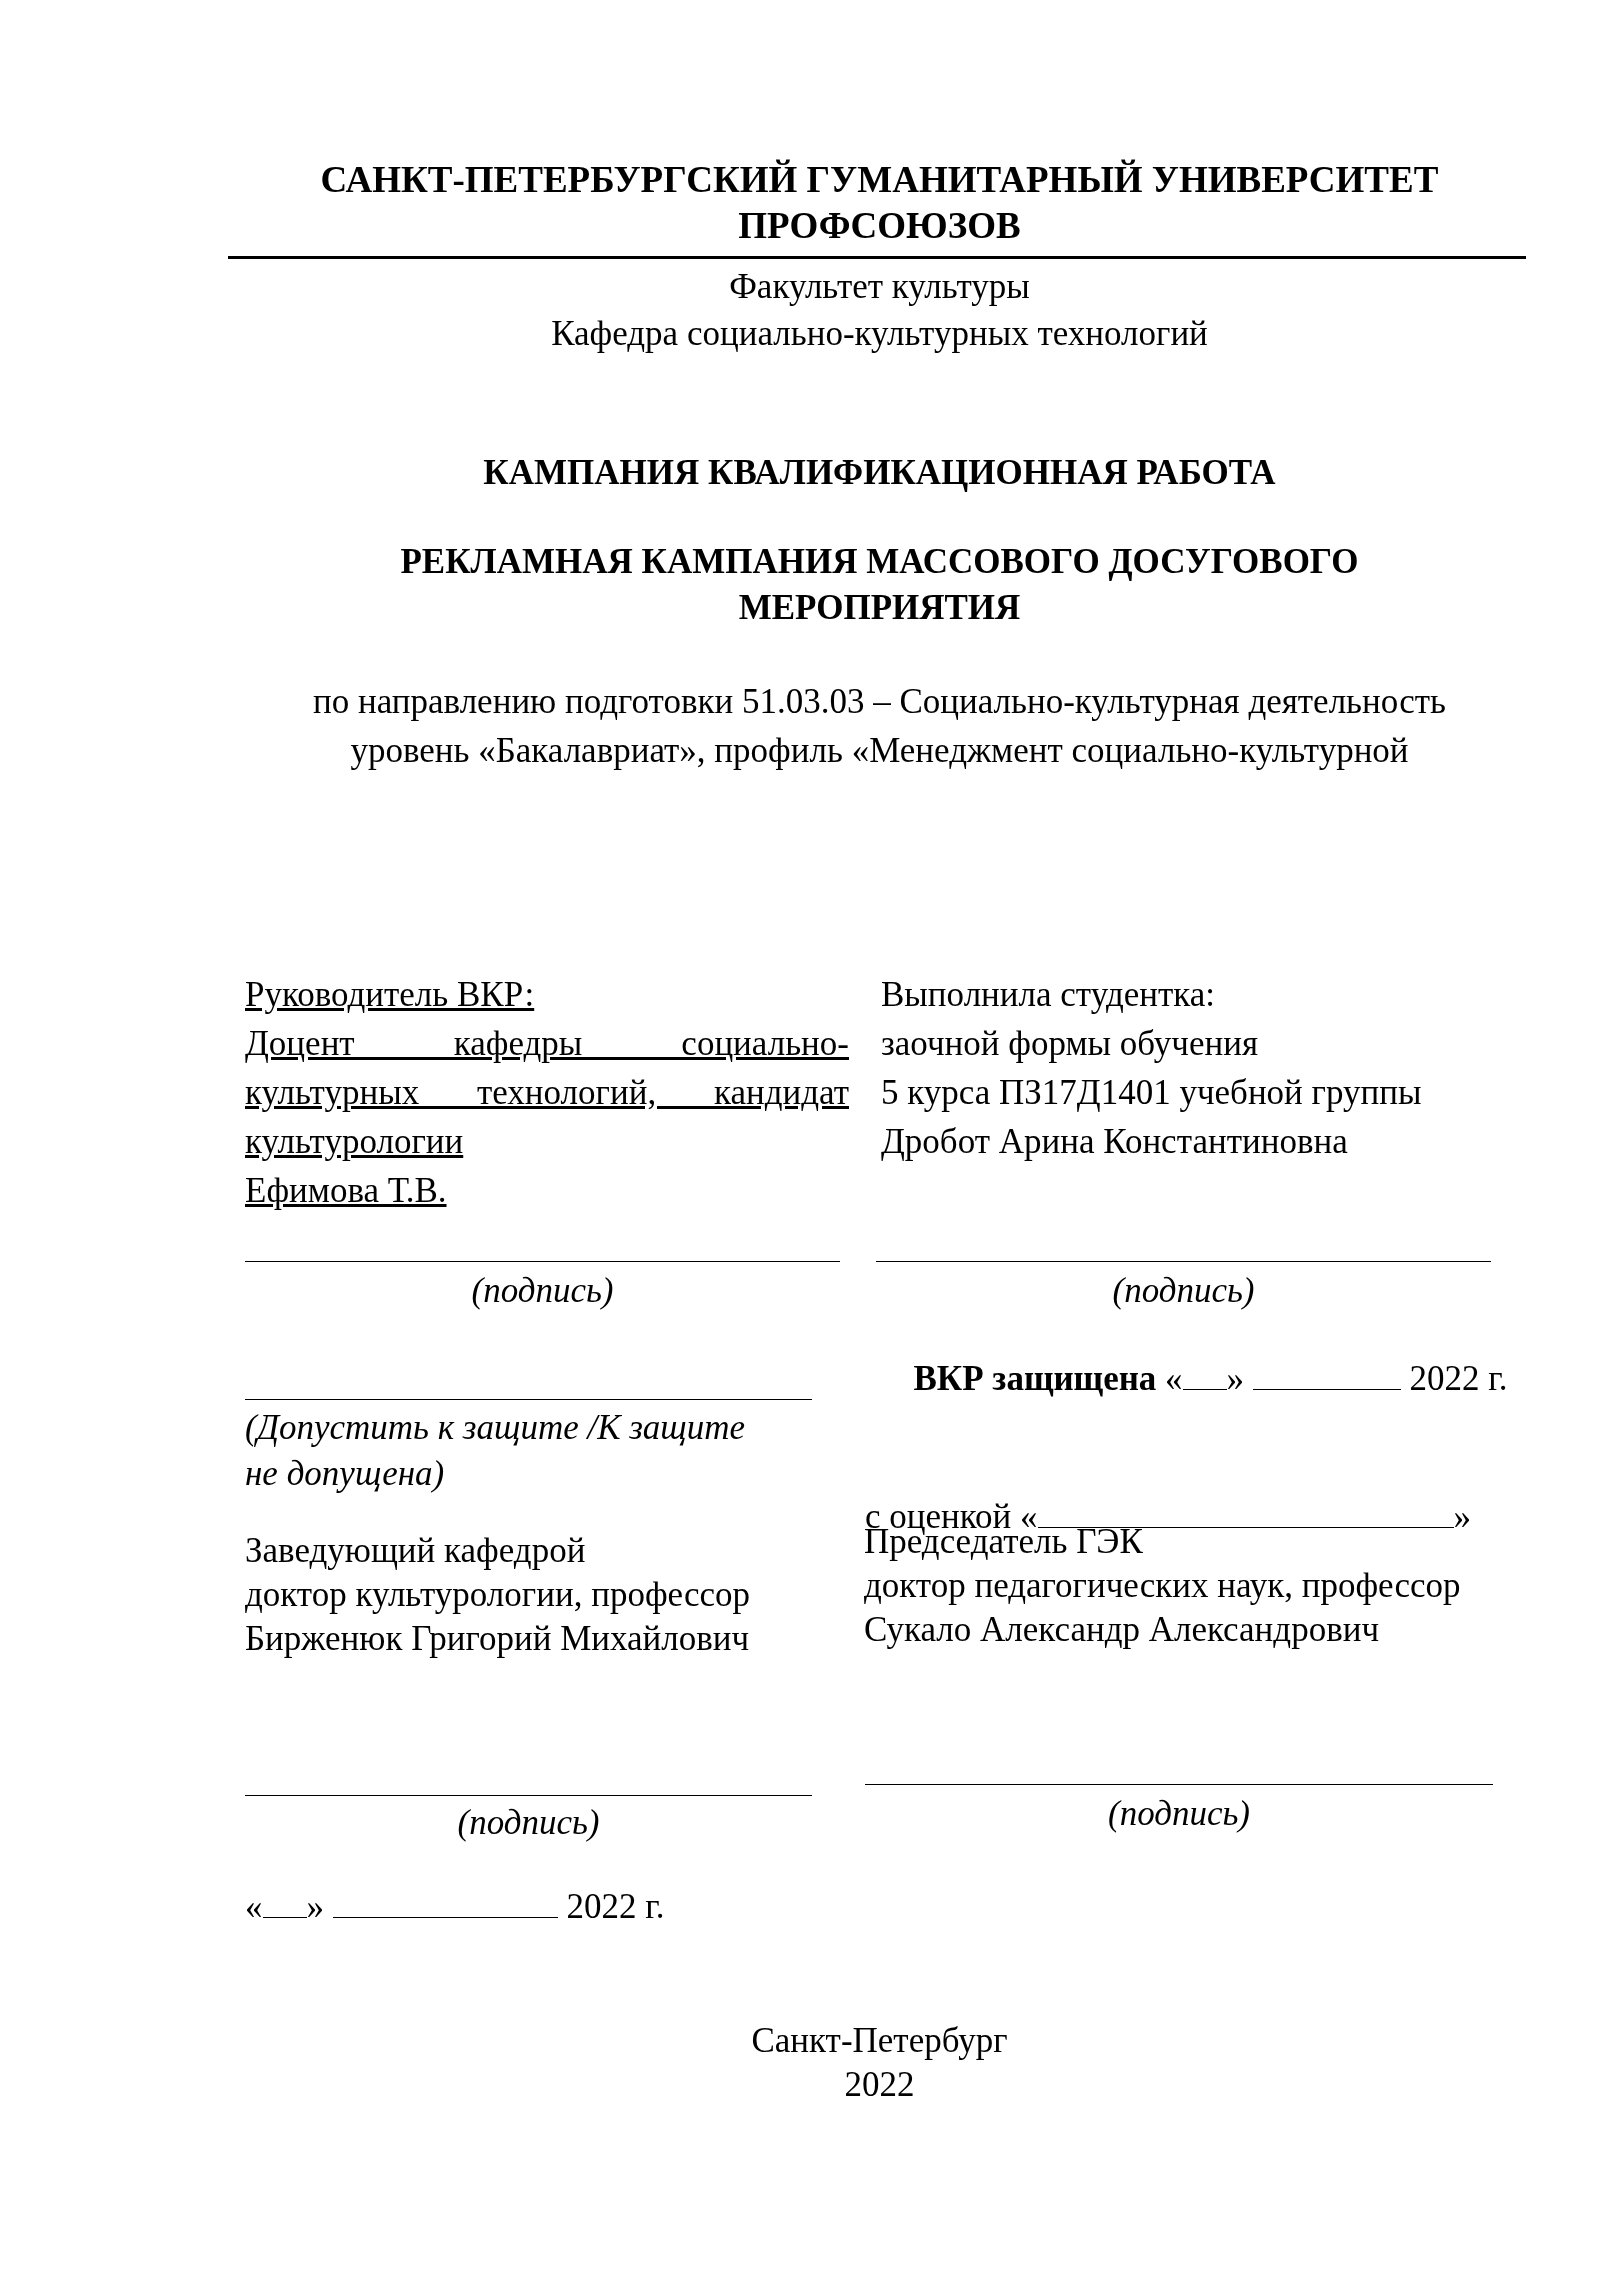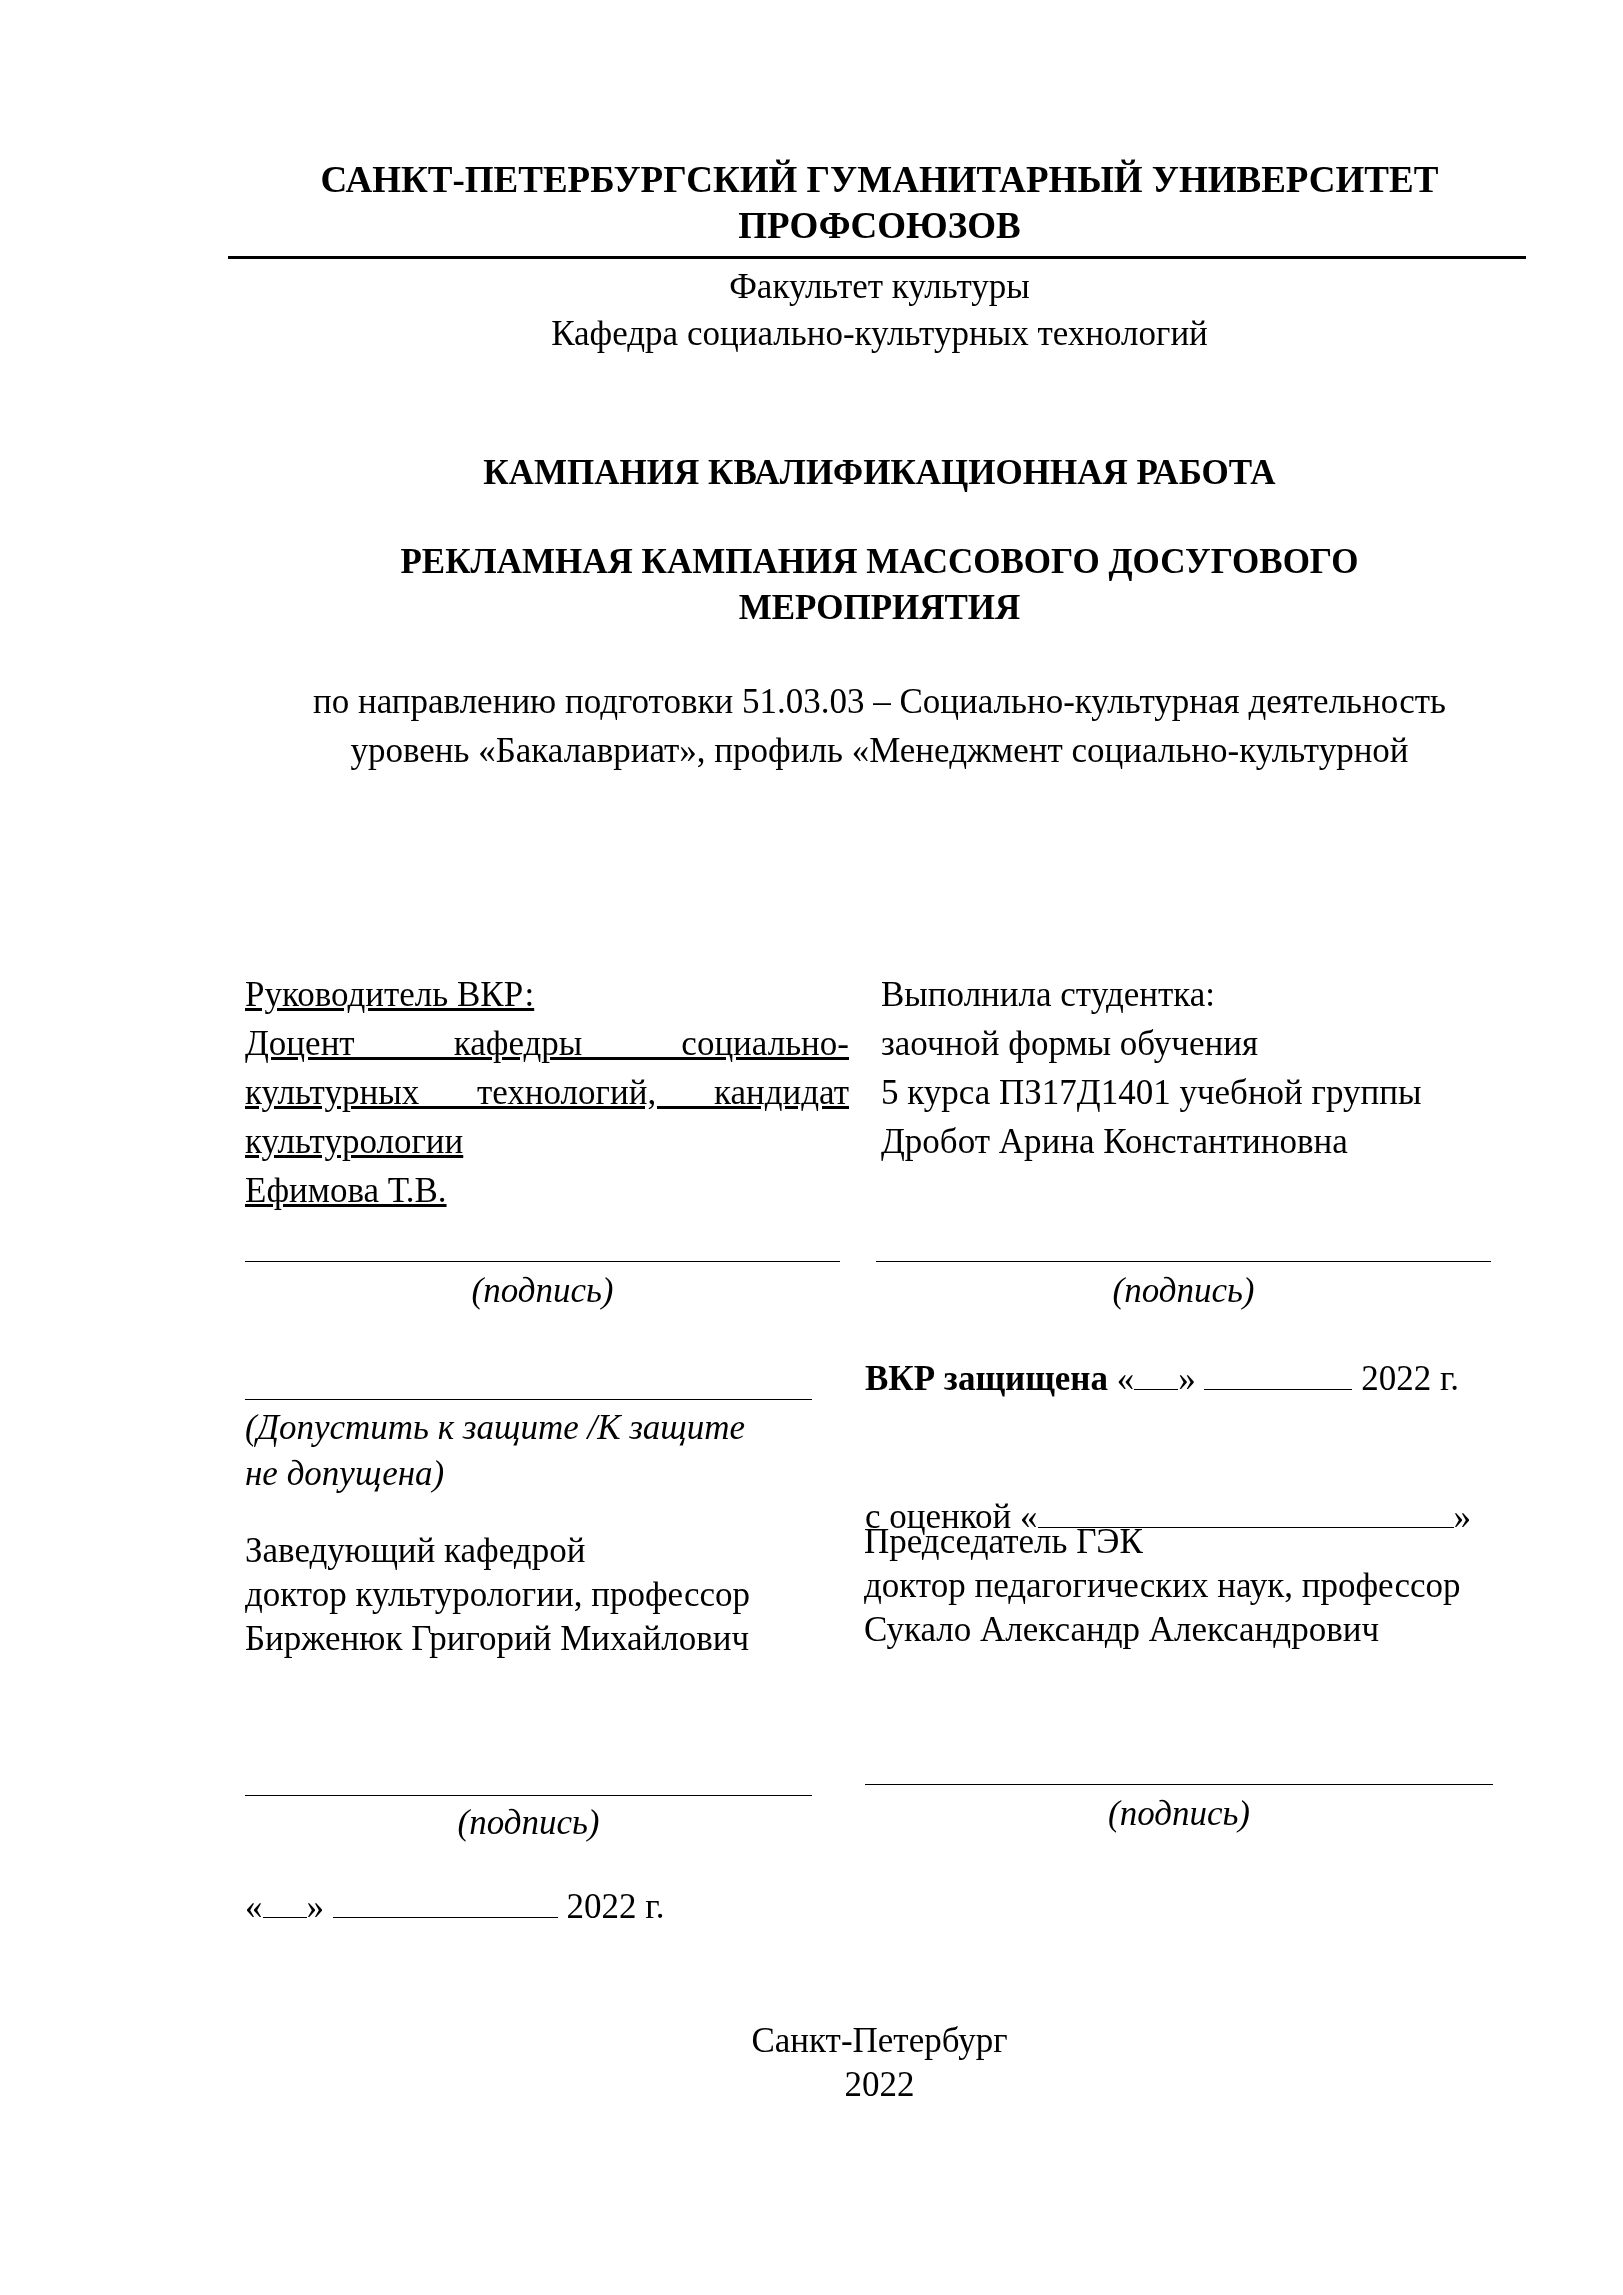--- a/index.html
+++ b/index.html
@@ -59,21 +59,21 @@
 </div>
 <div class="line" style="left:876px; width:615px; top:1261px;"></div>
 <div class="abs center italic" style="left:876px; width:615px; top:1270px;">(подпись)</div>
 
 <div class="line" style="left:245px; width:567px; top:1399px;"></div>
 <div class="abs italic" style="left:245px; width:597px; top:1405px; line-height:46px;">
   <div>(Допустить к защите /К защите</div>
   <div>не допущена)</div>
 </div>
 
-<div class="abs" style="left:865px; width:691px; top:1358px; white-space:nowrap;">
+<div class="abs" style="left:865px; width:691px; top:1358px; white-space:nowrap;text-align:center;">
   <span class="bold">ВКР защищена</span>
   <span>«</span><span class="uline" style="width:44px;"></span><span>»</span>
   <span class="uline" style="width:148px;"></span>
   <span>2022 г.</span>
 </div>
 <div class="abs" style="left:865px; width:691px; top:1456px; white-space:nowrap;margin-top:40px;">
   <span>с оценкой «</span><span class="uline" style="width:416px;"></span><span>»</span>
 </div>
 
 <div class="abs" style="left:245px; width:612px; top:1529px; line-height:44px;">

